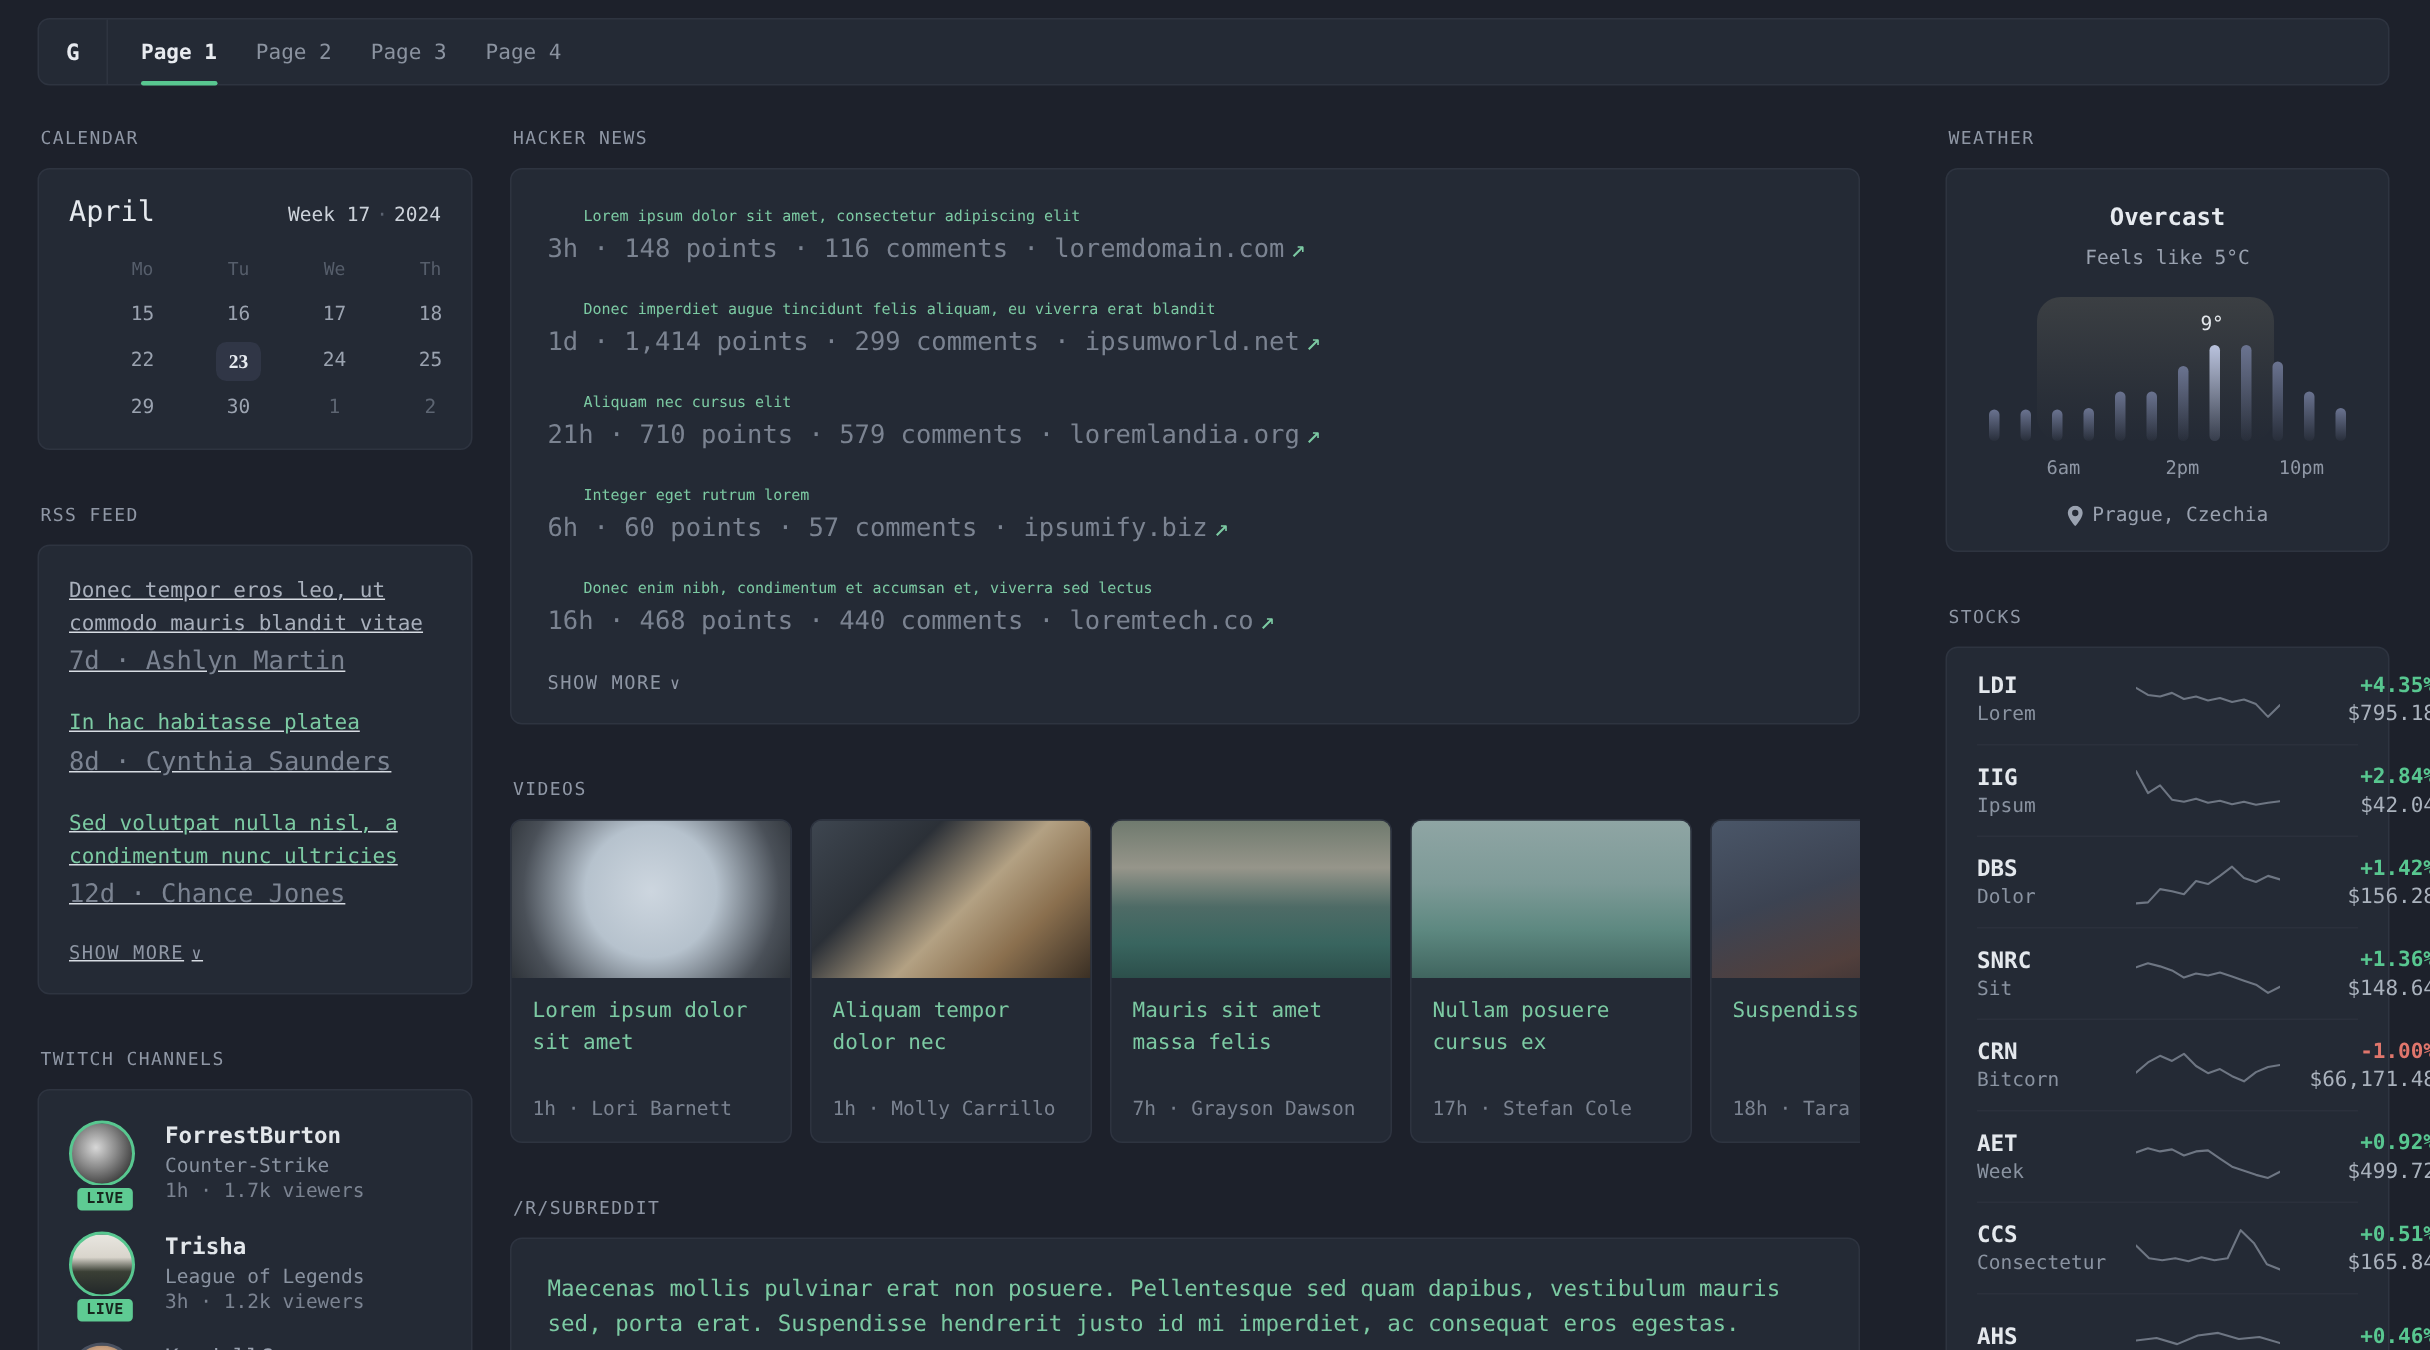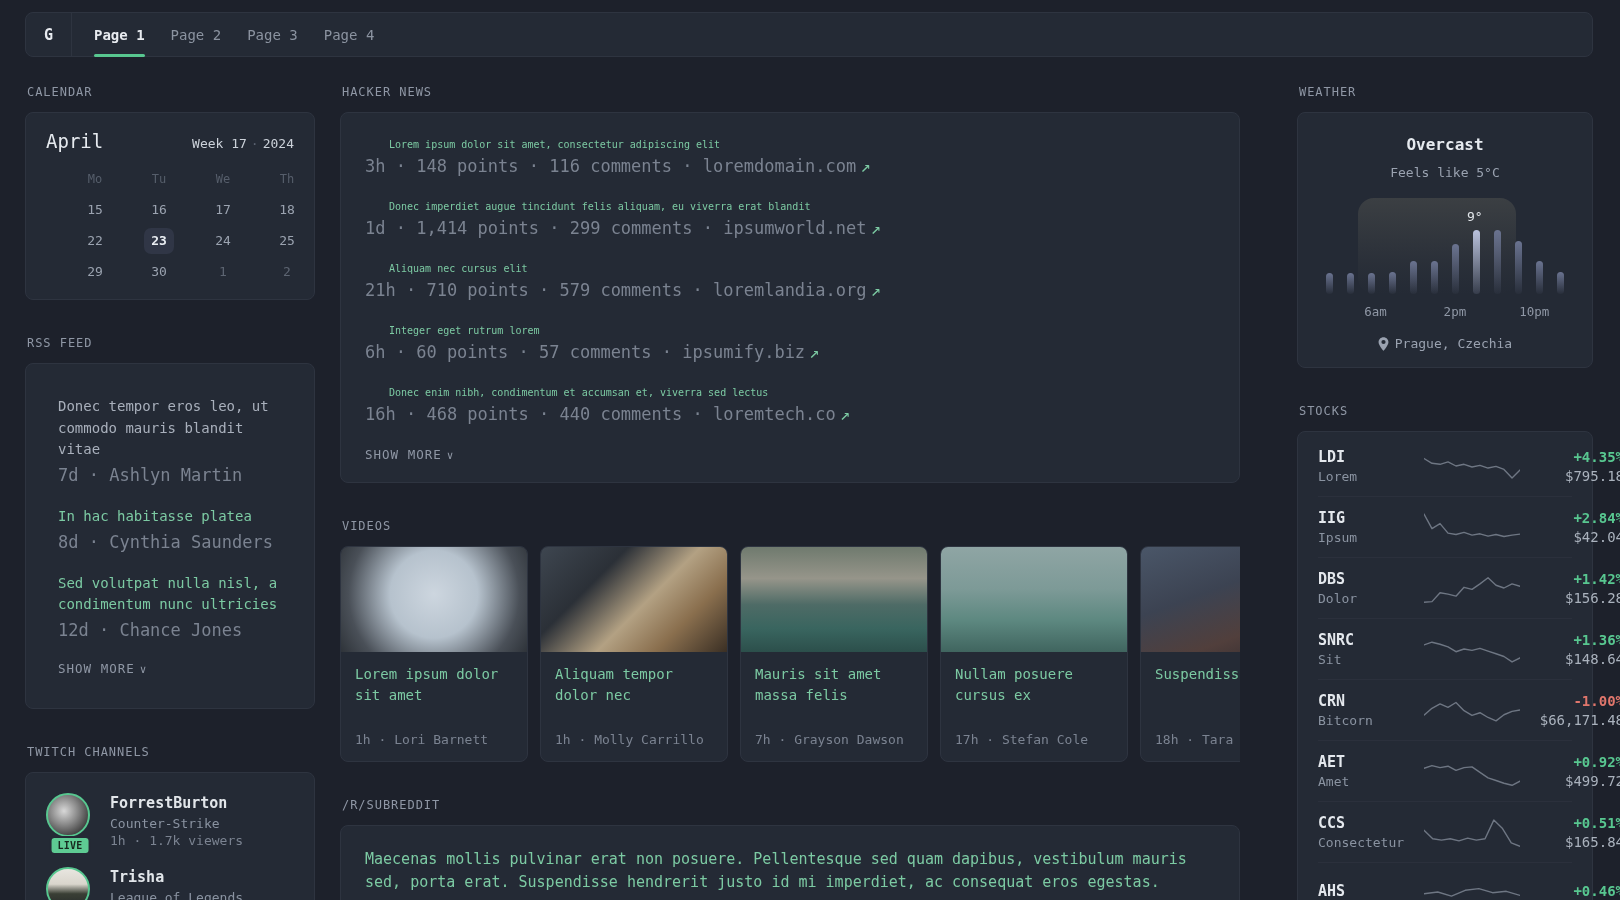--- a/index.html
+++ b/index.html
@@ -32,24 +32,24 @@
   
   .cal{padding:17px 20px 14px;}
   .cal-head{display:flex;justify-content:space-between;align-items:baseline;margin-bottom:14px;}
   .cal-month{font-size:19px;color:#e6eaef;}
   .cal-week{font-size:13px;color:#ccd2da;}
   .cal-week .dot{color:var(--faint);margin:0 4px;}
   .cal-grid{display:grid;grid-template-columns:repeat(7,1fr);row-gap:5px;justify-items:center;}
   .cal-cell{width:30px;height:26px;line-height:26px;text-align:center;font-size:13px;border-radius:7px;margin-left:34px;}
   .cal-wd{color:#565e6b;font-size:12px;}
   .cal-day{color:#9ba3b0;}
-  .cal-day.sel{background:#303646;color:#e8ecf1;font-weight:bold;}
+  .cal-day.sel{background:#303646;color:#e8ecf1;font-weight:bold;font-family:Liberation Serif, serif;}
   .cal-day.mut{color:#5d6572;}
   
-  .rss{padding:32px;}
+  .rss{padding:20px;text-decoration:underline;}
   .rss-item{margin-bottom:21px;}
   .rss-item:last-of-type{margin-bottom:16px;}
   .rss-title{font-size:14px;line-height:1.55;color:var(--link);cursor:pointer;}
   .rss-item.read .rss-title{color:#a9b0bc;}
   .meta{font-size:17px;color:var(--muted);margin-top:4px;}
   .show-more{font-size:12.5px;letter-spacing:.08em;color:#8f97a5;cursor:pointer;}
   .show-more .chev{font-size:11px;margin-left:5px;}
   
   .twitch{padding:20px;height:260px;}
   .tw-row{display:flex;margin-bottom:19px;cursor:pointer;}
@@ -433,21 +433,21 @@
           <div class="st-right">
             <div class="st-change down">-1.00%</div>
             <div class="st-price">$66,171.48</div>
           </div>
         </div>
         <div class="sep"></div>
 
         <div class="stock-row">
           <div class="st-id">
             <div class="st-sym">AET</div>
-            <div class="st-name">Amet</div>
+            <div class="st-name">Week</div>
           </div>
           <div class="st-spark">
               <svg viewBox="0 0 100 40" preserveAspectRatio="none">
                 <polyline points="0.0,16.8 8.3,13.6 16.7,16.0 25.0,14.4 33.3,19.2 41.7,16.0 50.0,15.2 58.3,21.6 66.7,28.0 75.0,31.2 83.3,34.4 91.7,36.8 100.0,32.0" fill="none" stroke="#6e7683" stroke-width="1.4" stroke-linejoin="round" stroke-linecap="round" vector-effect="non-scaling-stroke"></polyline>
               </svg>
             </div>
           <div class="st-right">
             <div class="st-change up">+0.92%</div>
             <div class="st-price">$499.72</div>
           </div>

